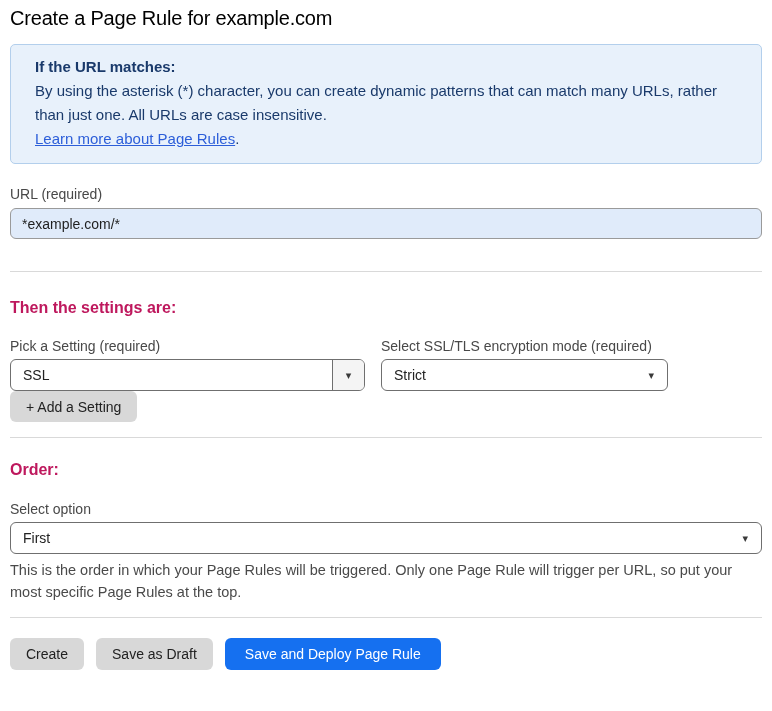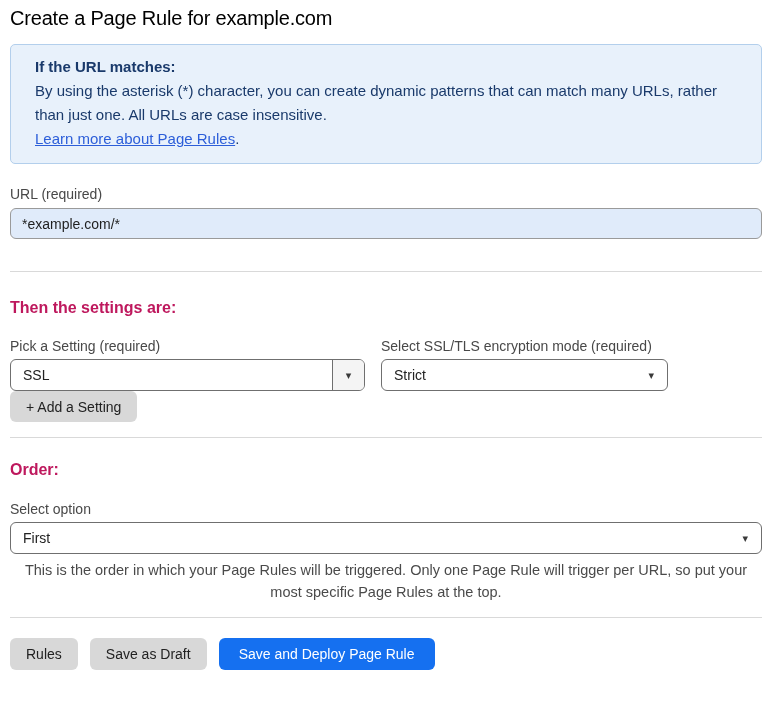--- a/index.html
+++ b/index.html
@@ -132,21 +132,20 @@
     background: #d8d8d8;
   }
   .add-setting-btn { height: 31px; }
 
   .help-text {
     margin-top: 5px;
     font-size: 14.5px;
     line-height: 22px;
     color: #4a4a4a;
     width: 752px;
-    text-align: center;
   }
 
   .actions {
     margin-top: 20px;
     display: flex;
     gap: 12px;
     align-items: center;
   }
   .actions .btn { height: 32px; }
   .btn-primary {
@@ -208,18 +207,18 @@
     <span class="chevron-plain">
         <span class="chevron">▾</span>
       </span>
   </div>
 
   <p class="help-text">This is the order in which your Page Rules will be triggered. Only one Page Rule will trigger per URL, so put your most specific Page Rules at the top.</p>
 
   <hr class="divider hr3">
 
   <div class="actions">
-    <button class="btn">Rules</button>
+    <button class="btn">Create</button>
     <button class="btn">Save as Draft</button>
     <button class="btn btn-primary">Save and Deploy Page Rule</button>
   </div>
 
 </div>
 
 </body></html>

